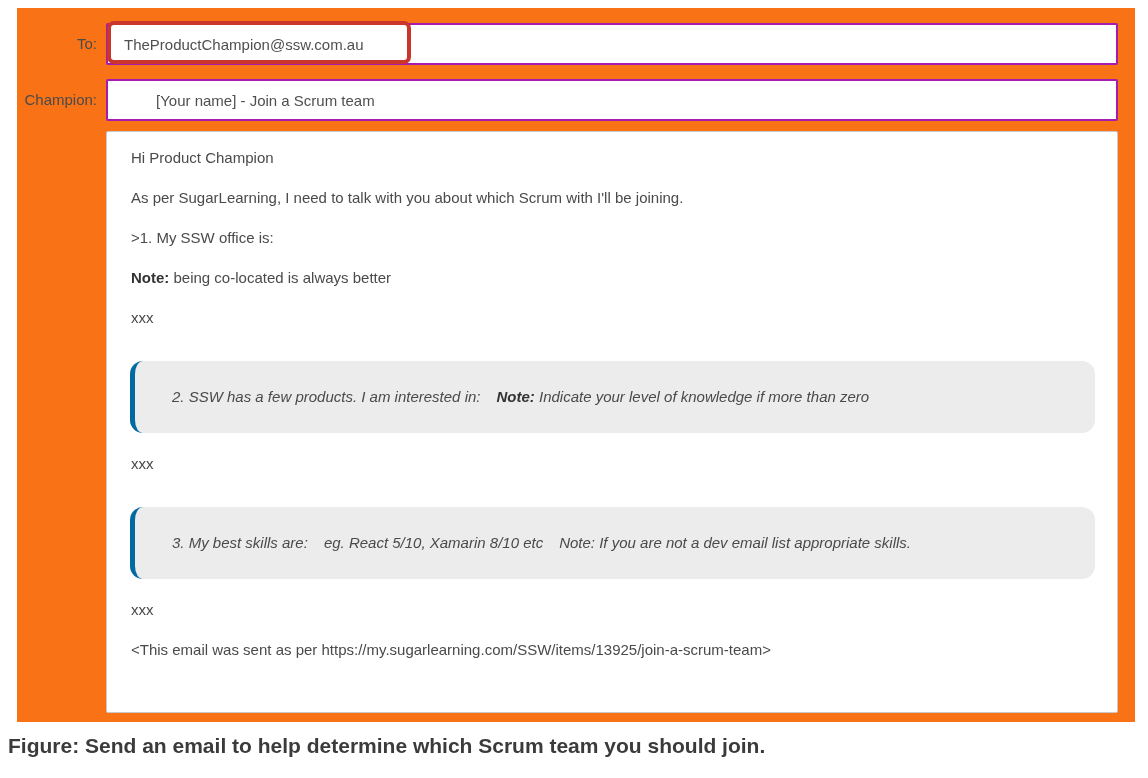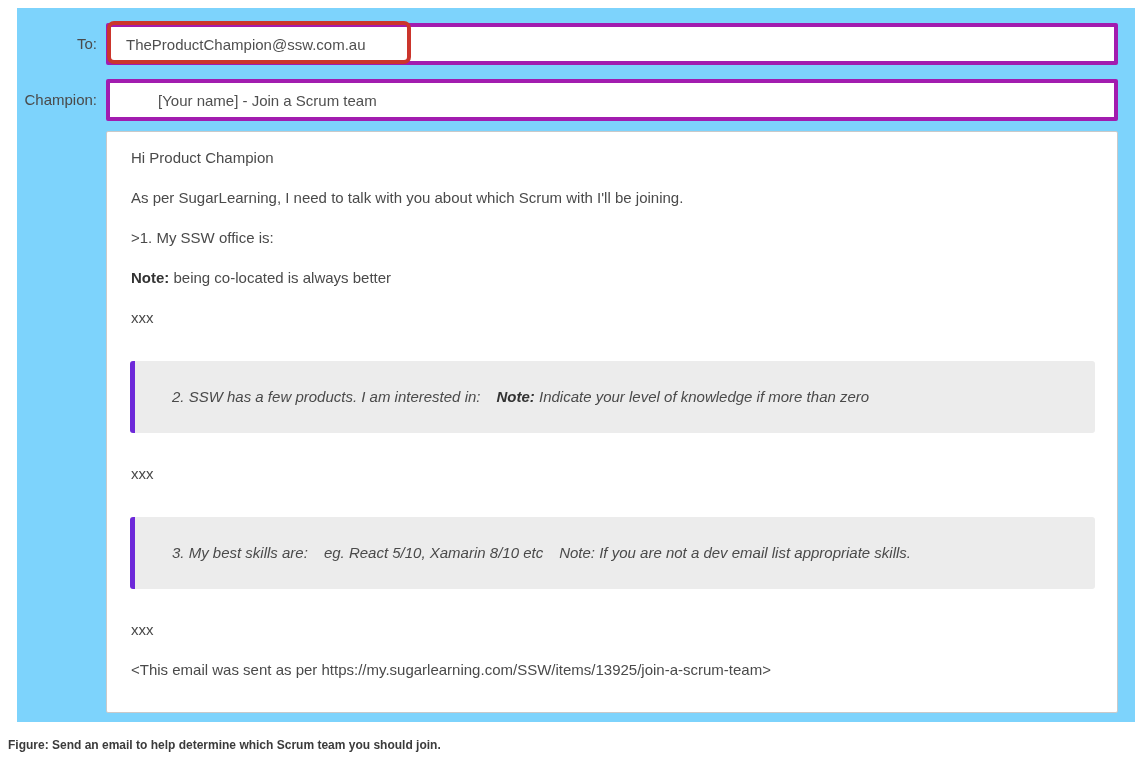--- a/index.html
+++ b/index.html
@@ -9,37 +9,37 @@
     width: 1148px;
     height: 778px;
     background: #ffffff;
     font-family: "Liberation Sans", "DejaVu Sans", sans-serif;
     overflow: hidden;
   }
   .panel {
     position: absolute;
     left: 17px; top: 8px;
     width: 1118px; height: 714px;
-    background: #7dd3fc;
+    background: #f97316;
   }
   .lbl {
     position: absolute;
     left: 0; width: 80px;
     text-align: right;
     font-size: 15px;
     line-height: 20px;
     color: #4a4a4a;
   }
   .lbl-to { top: 26px; }
   .lbl-subject { top: 82px; }
   .field {
     position: absolute;
     left: 89px;
     width: 1012px; height: 42px;
-    border: 4px solid #a21caf;
+    border: 2px solid #a21caf;
     border-radius: 2px;
     background: #fff;
     padding: 0 12px 0 16px;
     font-family: "Liberation Sans", "DejaVu Sans", sans-serif;
     font-size: 15px;
     color: #4f4f4f;
     outline: none;
   }
   .field-to { top: 15px; }
   .field-subject { top: 71px; padding-left: 48px; }
@@ -59,34 +59,34 @@
     border: 1px solid #c9c9c9;
     border-radius: 2px;
     padding: 15px 24px;
     overflow: hidden;
     font-size: 15px;
     color: #4a4a4a;
   }
   .body-box p { margin: 0 0 19px 0; line-height: 21px; }
   .body-box strong { color: #333333; }
   blockquote {
-    margin: 33px -2px 30px -1px;
+    margin: 33px -2px 20px -1px;
     padding: 25px 20px 26px 37px;
     background: #ececec;
-    border-left: 5px solid #6d28d9;
-    border-radius: 3px;
+    border-left: 5px solid #0369a1;
+    border-radius: 13px;
     font-style: italic;
     line-height: 21px;
   }
   .seg-gap { margin-left: 16px; }
   .caption {
     position: absolute;
     left: 8px; top: 735px;
     margin: 0;
-    font-size: 12px;
+    font-size: 21px;
     font-weight: bold;
     color: #3b3b3b;
     line-height: 21px;
   }
 </style>
 </head>
 <body>
 
 <div class="page">
   <div class="panel">

